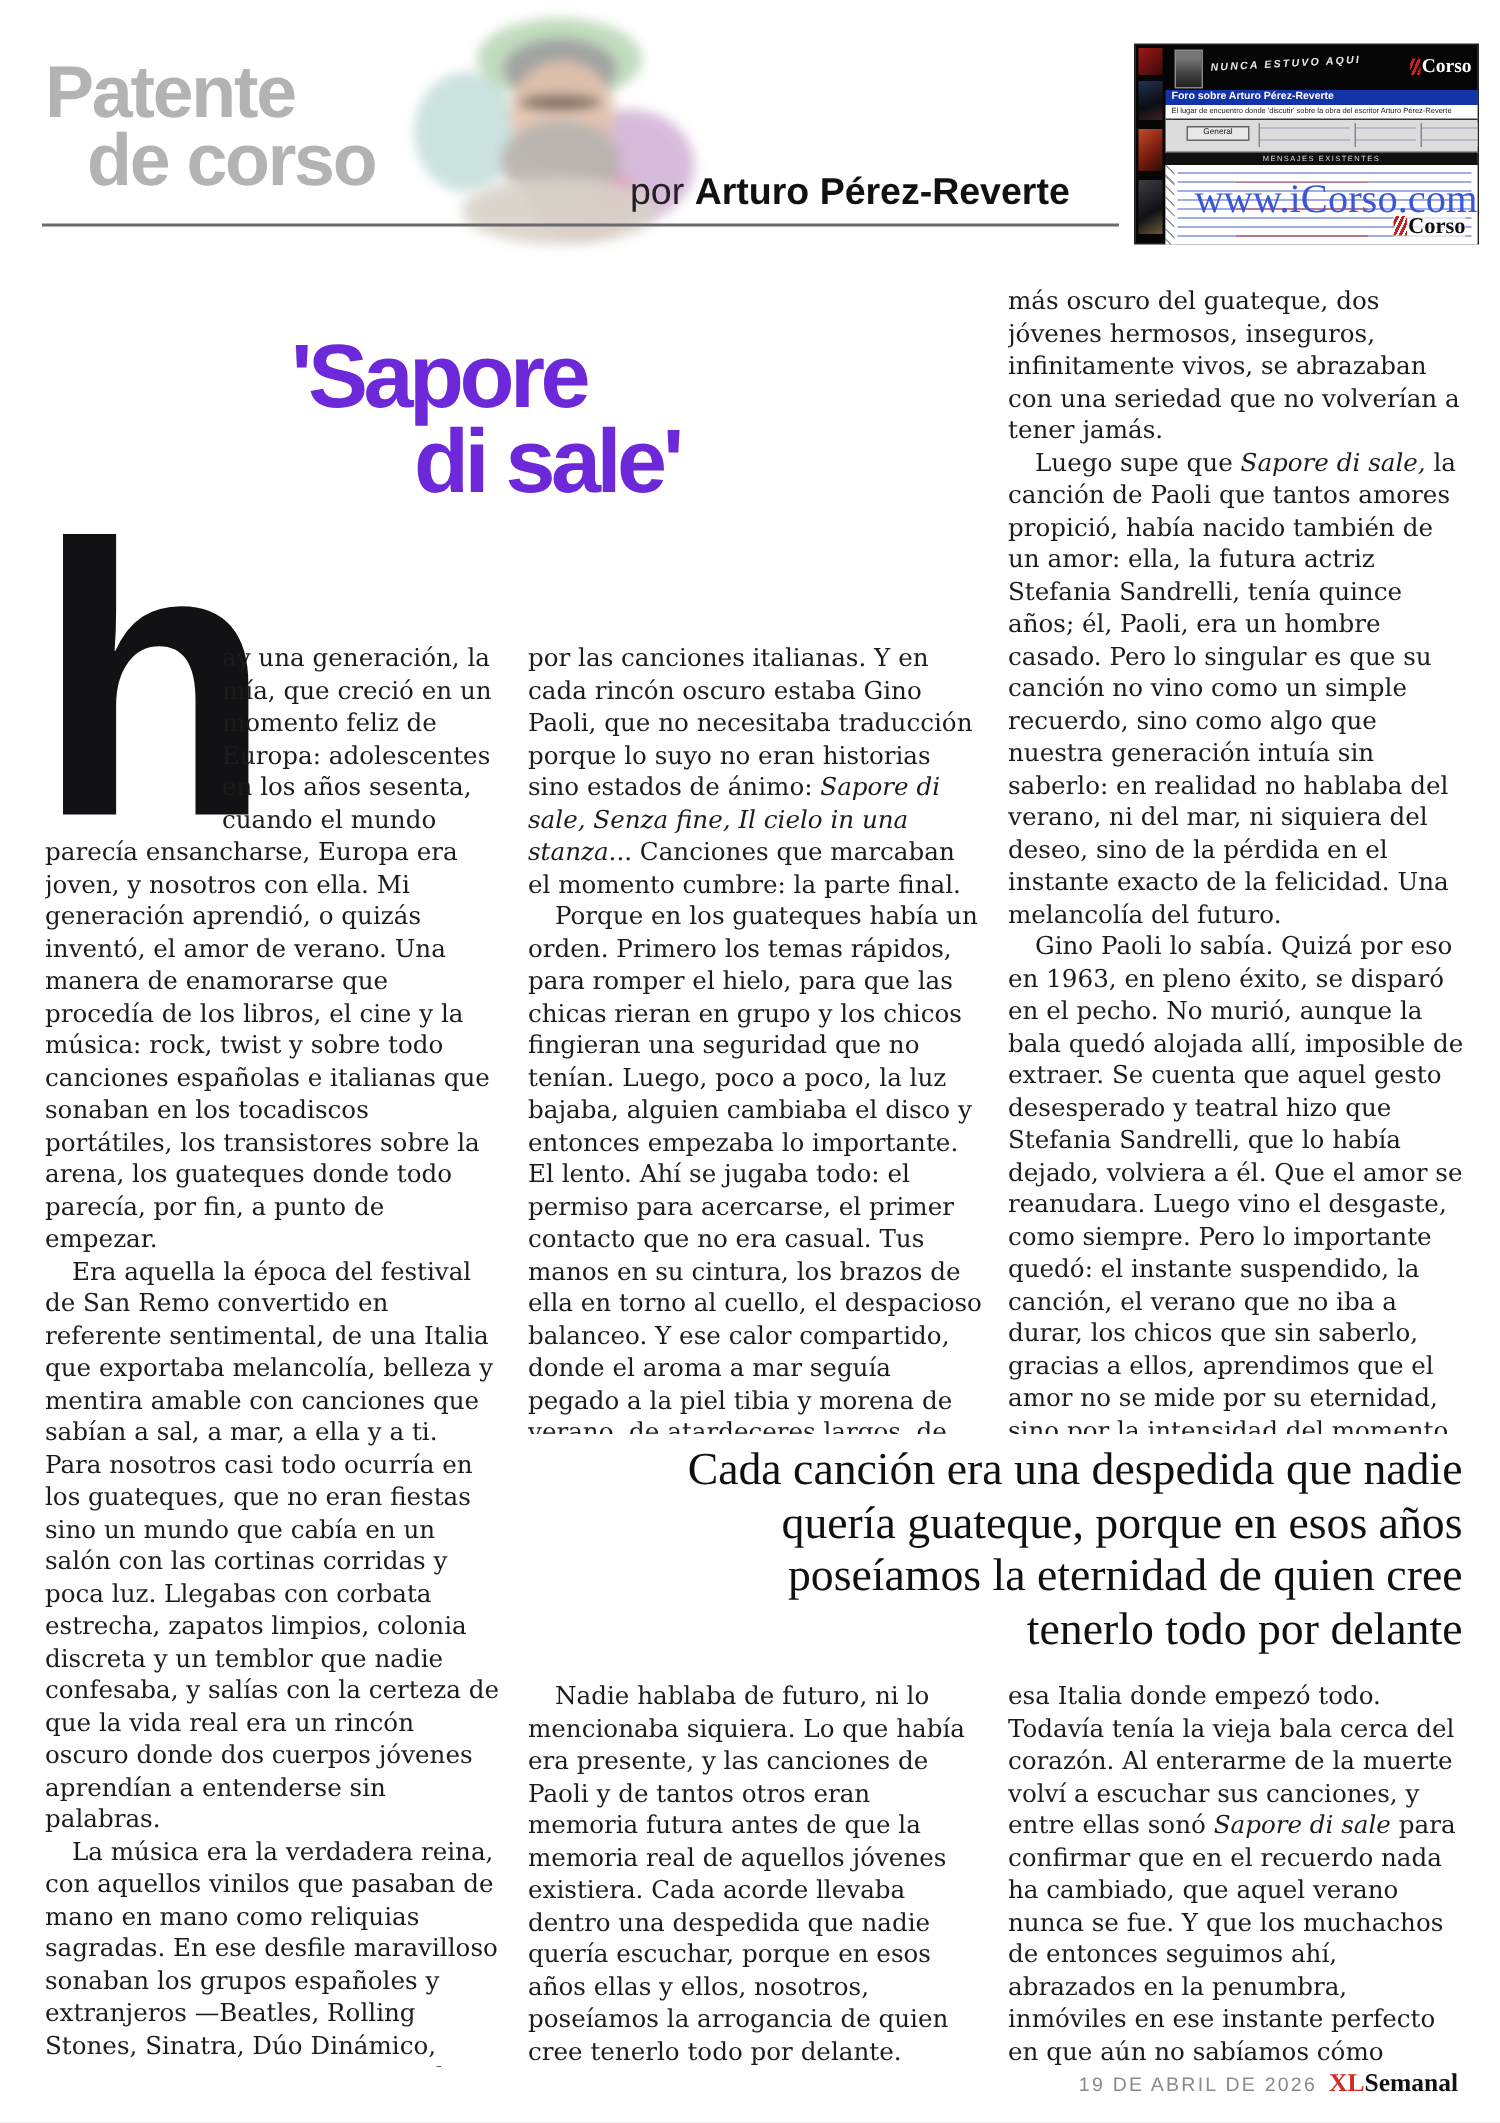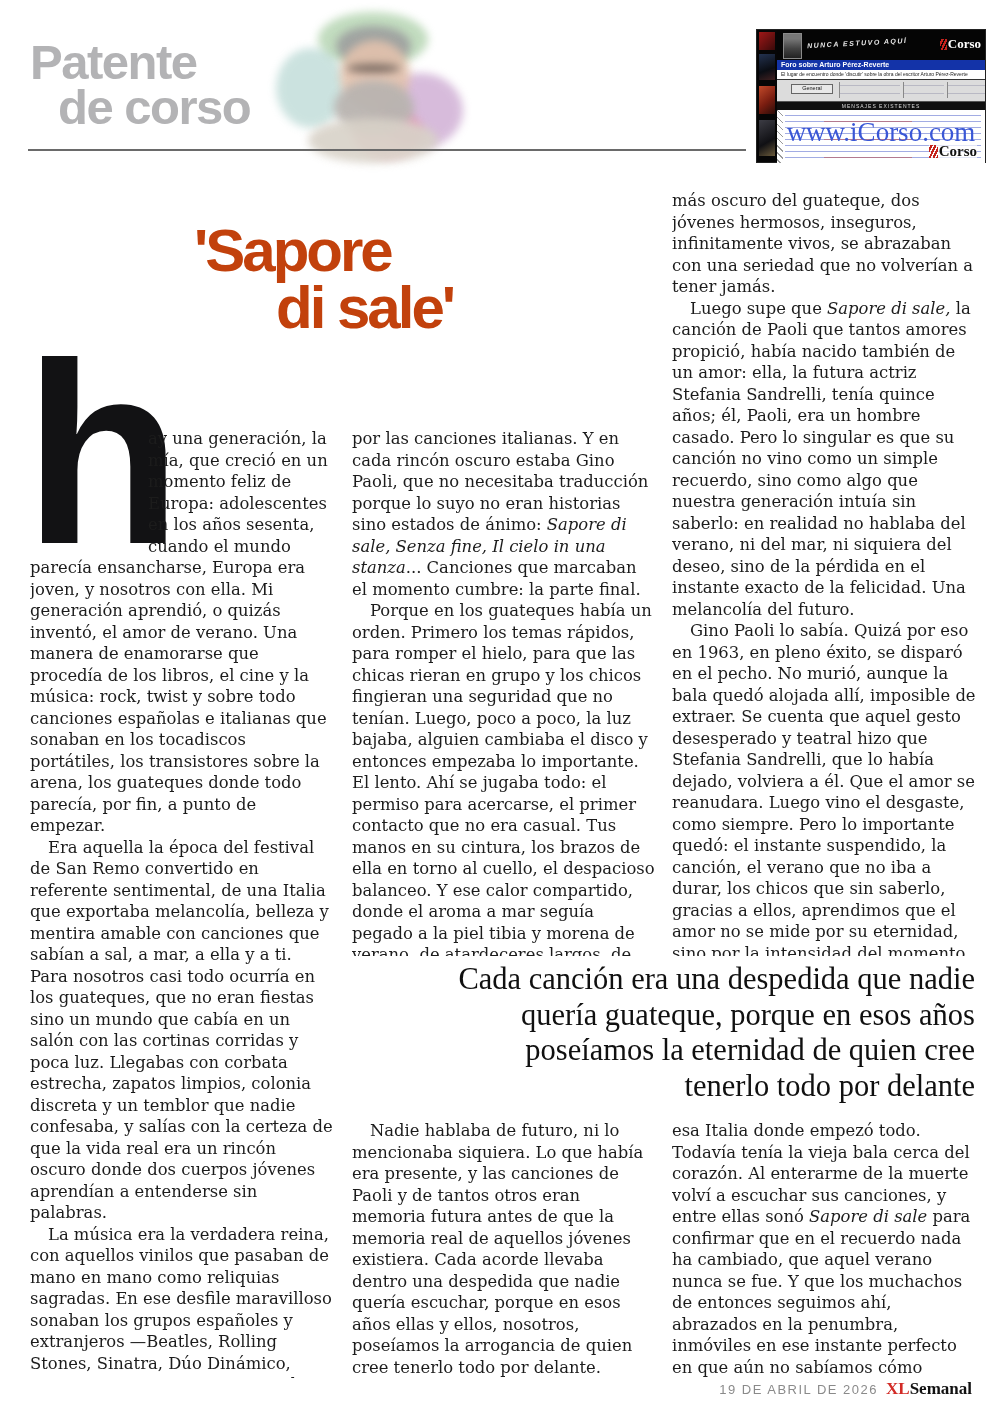--- a/index.html
+++ b/index.html
@@ -74,31 +74,31 @@
   .ws-msgbar { height:8px; background:#101010; color:#ddd; font-size:5px; line-height:8px;
                text-align:center; letter-spacing:1px; }
   .ws-content { position:relative; height:53px; background:#fff; overflow:hidden; }
   .ws-binding { position:absolute; left:0; top:0; width:6px; height:53px;
                 background:repeating-linear-gradient(45deg,#fff 0 2px,#9a9a9a 2px 3px,#fff 3px 5px); }
   .ws-threads { position:absolute; left:8px; top:2px; right:4px; height:49px;
                 background:
                   repeating-linear-gradient(to bottom, transparent 0 3px, rgba(70,90,200,.5) 3px 4px, transparent 4px 6px); }
   .ws-threads::after { content:""; position:absolute; left:20%; top:0; width:45%; height:100%;
                 background:repeating-linear-gradient(to bottom, transparent 0 9px, rgba(200,60,40,.45) 9px 10px, transparent 10px 18px); }
-  .ws-url { position:absolute; left:0; top:7px; width:100%; text-align:center;
+  .ws-url { position:absolute; left:0; top:7px; width:100%; text-align:right;
             font-family:"Liberation Serif", serif; font-size:27px; color:#3a57d6; }
   .ws-logo-bottom { position:absolute; right:8px; bottom:3px; color:#111;
                     font-family:"Liberation Serif", serif; font-weight:bold; font-size:15px; background:rgba(255,255,255,.7); }
   .ic-strokes.big { width:9px; height:13px; }
 
   
   .title {
     position:absolute; left:180px; top:222px; width:330px;
     font-family:"Liberation Sans", sans-serif; font-weight:bold;
-    font-size:60px; line-height:57px; letter-spacing:-3px; color:#c2410c;
+    font-size:60px; line-height:57px; letter-spacing:-3px; color:#6d28d9;
   }
   .title .t1 { margin-left:14px; }
   .title .t2 { margin-left:96px; }
 
   .dropcap {
     position:absolute; left:24px; top:325px;
     font-family:"Liberation Sans", sans-serif; font-weight:bold;
     font-size:258px; line-height:258px; color:#121214;
   }
 
@@ -144,20 +144,21 @@
     <div class="p-splash-teal"></div>
     <div class="p-splash-purple"></div>
     <div class="p-splash-pink"></div>
     <div class="p-hair"></div>
     <div class="p-face"></div>
     <div class="p-eyes"></div>
     <div class="p-beard"></div>
     <div class="p-coat"></div>
   </div>
 
+  <div class="byline"><span>por </span><span class="name">Arturo Pérez-Reverte</span></div>
 
   <div class="header-rule"></div>
 
   <div class="webshot">
     <div class="ws-side">
       <div class="thumb thumb-1"></div>
       <div class="thumb thumb-2"></div>
       <div class="thumb thumb-3"></div>
       <div class="thumb thumb-4"></div>
     </div>

